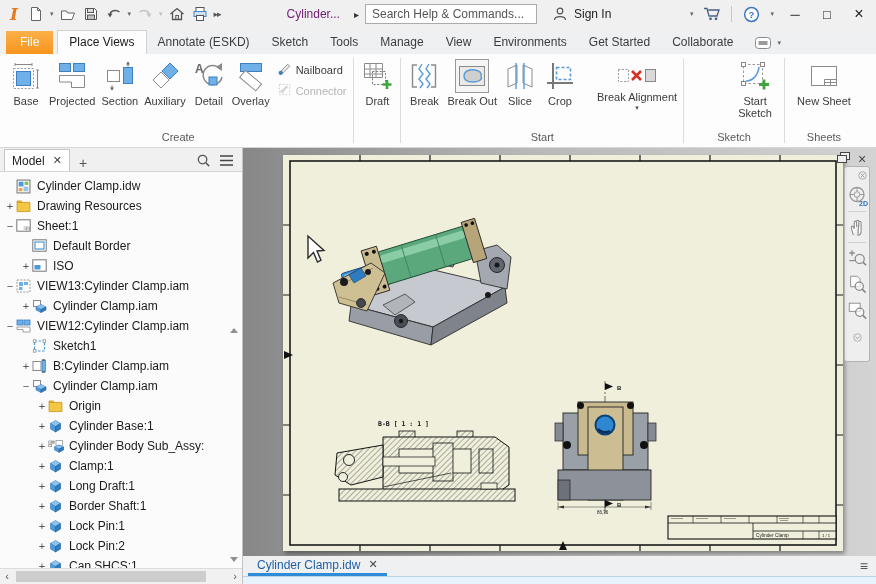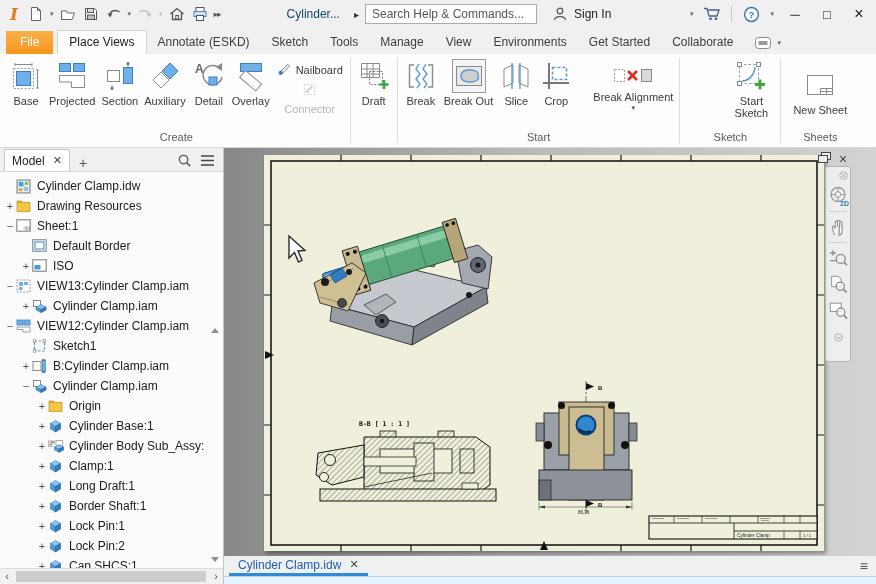--- a/index.html
+++ b/index.html
@@ -8,21 +8,21 @@
   .app { width:876px; height:584px; display:flex; flex-direction:column; box-shadow:inset 0 0 0 1px #a8a8a8; }
 
   
   .titlebar { height:28px; background:#f0f0f0; display:flex; align-items:center; padding:0 6px; flex:0 0 auto; }
   .qat { display:flex; align-items:center; gap:5px; }
   .qicon { width:18px; height:18px; display:inline-flex; align-items:center; justify-content:center; }
   .logo { font-family:"DejaVu Serif", serif; font-weight:bold; font-style:italic; font-size:17px; color:#e8791e; width:16px; text-align:center; }
   .caret { font-size:7px; color:#666; }
   .caret.dim { color:#c0c0c0; }
   .chev { font-size:9px; color:#555; letter-spacing:-1px; }
-  .doc-title { margin-left:66px; color:#0c4a6e; }
+  .doc-title { margin-left:66px; color:#701a75; }
   .play { font-size:10px; color:#333; margin:0 6px 0 14px; }
   .searchbox { width:172px; height:20px; background:#fff; border:1px solid #ababab; display:flex; align-items:center; padding:0 6px; color:#555; }
   .signin { display:flex; align-items:center; gap:5px; margin-left:14px; color:#222;justify-content:center; }
   .tb-right { display:flex; align-items:center; margin-left:auto; gap:10px; }
   .tb-sep { width:1px; height:16px; background:#c8c8c8; }
   .winbtn { width:22px; text-align:center; font-size:13px; color:#222; }
 
   
   .tabrow { height:26px; background:#eef0f1; display:flex; align-items:flex-end; padding-left:6px; flex:0 0 auto; }
   .rtab { padding:4px 11px 5px 11px; color:#3c3c3c; white-space:nowrap; }
@@ -35,28 +35,28 @@
   .rpanel { display:flex; flex-direction:column; }
   .rbody { flex:1; display:flex; align-items:flex-start; padding:4px 2px 0 2px; }
   .plabel { height:17px; text-align:center; font-size:11px; color:#5a5a5a; line-height:15px; }
   .pdiv { width:1px; background:#dcdcdc; margin:4px 1px; }
   .bigbtn { display:flex; flex-direction:column; align-items:center; padding:1px 3px; }
   .bigbtn .blabel { font-size:11px; color:#3b3b3b; margin-top:2px; text-align:center; line-height:12px; white-space:pre-line; }
   .bicon { width:34px; height:34px; display:flex; align-items:center; justify-content:center; }
   .bicon.sel { border:1px solid #9a9a9a; background:#f5f5f5; }
   .smallcol { display:flex; flex-direction:column; gap:4px; padding:3px 4px; }
   .smallbtn { display:flex; align-items:center; gap:4px; font-size:11px; color:#3b3b3b; }
-  .smallbtn.disabled { color:#b4b4b4;flex-direction:column; }
+  .smallbtn.disabled { color:#b4b4b4; }
   .ba-caret { font-size:7px; color:#555; margin-top:1px; }
 
   
   .main { flex:1; display:flex; min-height:0; }
 
   
-  .browser { width:224px; background:#fbfbfb; border-right:1px solid #c3c3c3; display:flex; flex-direction:column; position:relative; }
+  .browser { width:243px; background:#fbfbfb; border-right:1px solid #c3c3c3; display:flex; flex-direction:column; position:relative; }
   .bheader { height:24px; background:#f0f0f0; border-bottom:1px solid #d5d5d5; display:flex; align-items:flex-end; padding-left:4px; }
   .btab { background:#fff; border:1px solid #c6c6c6; border-bottom:none; height:22px; display:flex; align-items:center; gap:8px; padding:0 7px; color:#222; }
   .btab .x { font-size:11px; color:#444; }
   .badd { font-size:14px; color:#555; padding:0 9px; }
   .btools { margin-left:auto; display:flex; align-items:center; gap:8px; padding-right:8px; }
   .tree { flex:1; overflow:hidden; padding-top:4px; position:relative; }
   .trow { height:20px; display:flex; align-items:center; white-space:nowrap; overflow:hidden; }
   .tind { flex:0 0 auto; }
   .texp { width:12px; flex:0 0 auto; text-align:center; font-size:11px; color:#555; }
   .ticon { width:17px; height:15px; flex:0 0 auto; margin-right:4px; display:inline-flex; }
@@ -373,21 +373,21 @@
           <span class="blabel">Start
 Sketch</span>
         </div>
       </div>
       <div class="plabel">Sketch</div>
     </div>
 
     <div class="pdiv"></div>
 
     <div class="rpanel" style="padding:0 6px;">
-      <div class="rbody" style="justify-content:flex-end;margin-top:9px;">
+      <div class="rbody" style="justify-content:flex-end;">
         <div class="bigbtn">
           <span class="bicon">
               <svg width="32" height="32" viewBox="0 0 32 32">
                 <rect x="3.5" y="6.5" width="25" height="19" fill="#fff" stroke="#8a8a8a"></rect>
                 <path d="M16.5,19.5 h12 M16.5,19.5 v6 M22.5,19.5 v6 M16.5,22.5 h12" stroke="#8a8a8a" fill="none"></path>
               </svg>
             </span>
           <span class="blabel">New Sheet</span>
         </div>
       </div>

